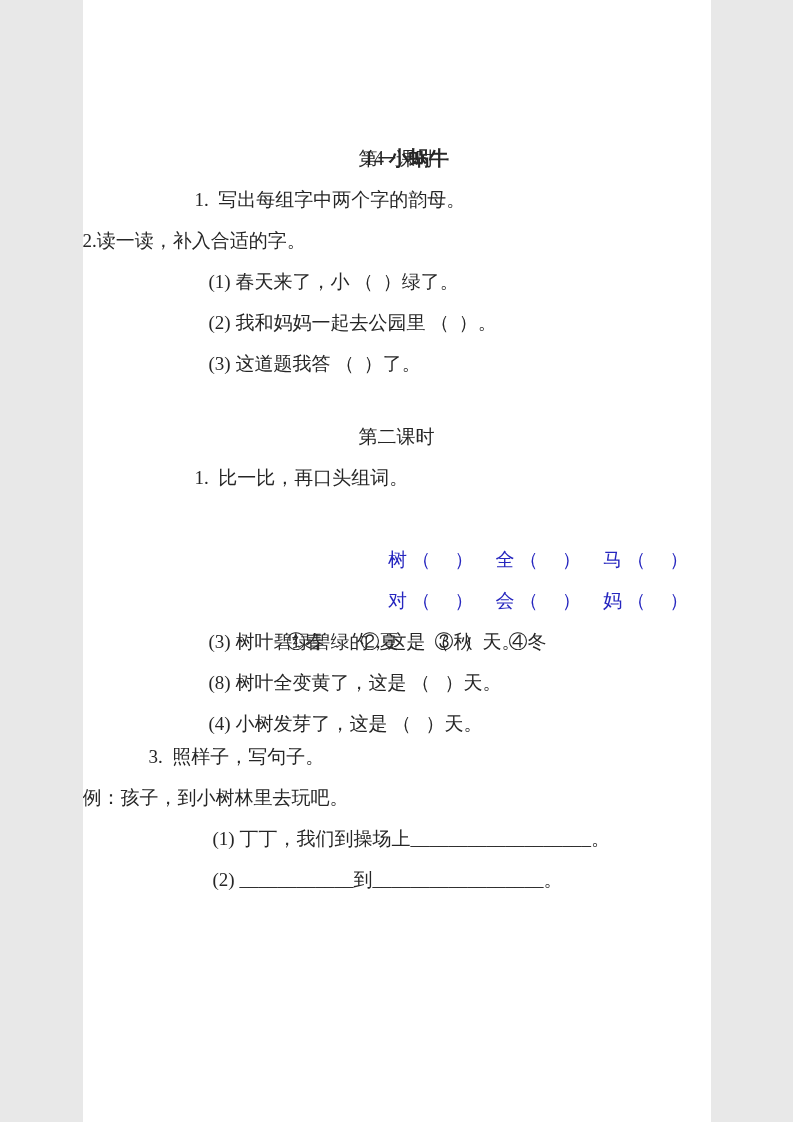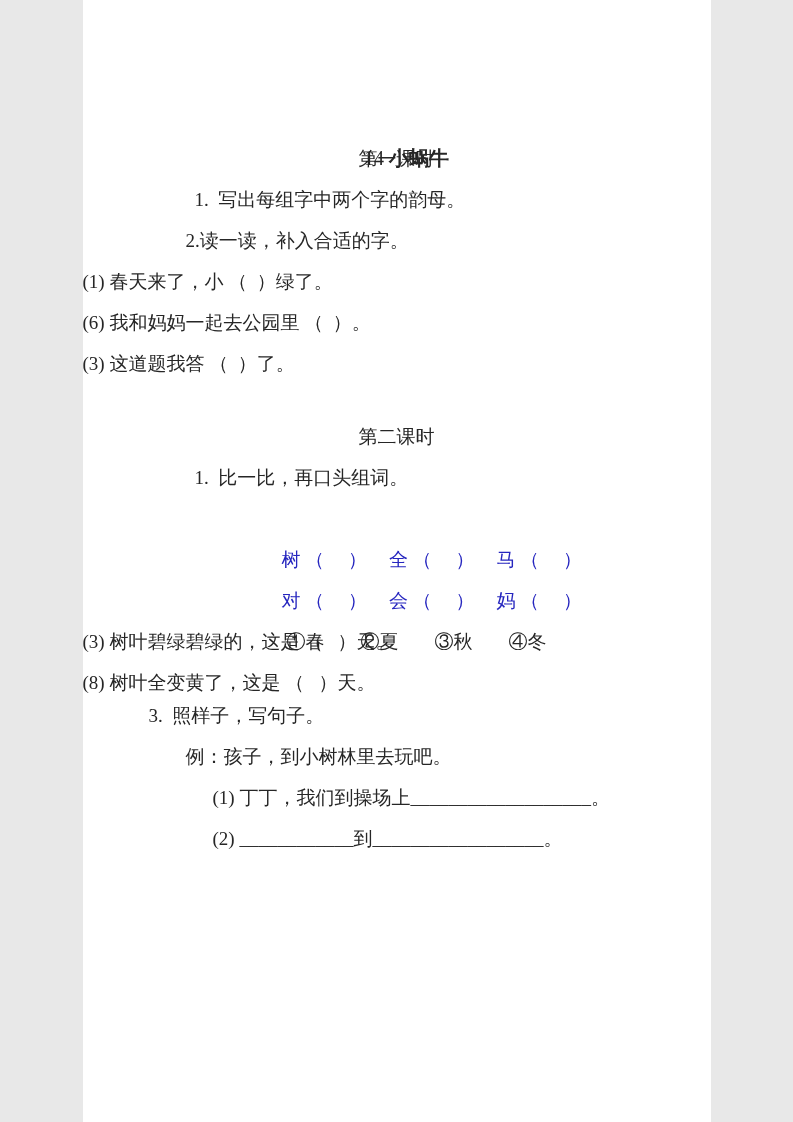--- a/index.html
+++ b/index.html
@@ -26,25 +26,25 @@
     height: 41px;
   }
   .center { text-align: center; }
   .title-line { font-size: 20px; }
   .title-num { font-weight: 400; }
   .title-text { font-weight: 700; }
   .section-gap { margin-top: 32px; }
   .tight { margin-top: -8px; }
   .l-112 { margin-left: 112px; }
   .l-118 { margin-left: 66px; }
-  .l-103 { margin-left: 103px; }
-  .l-126 { }
+  .l-103 { }
+  .l-126 { margin-left: 126px; }
   .l-130 { margin-left: 130px; }
   .l-165 { margin-left: 165px; }
-  .l-180 { margin-left: 180px; }
+  .l-180 { margin-left: 180px; text-align: right; }
   .l-185 { margin-left: 185px; }
   .group { display: inline-block; white-space: pre; }
   .row-q1 .group { margin-right: 46px; }
   .row-blue .group { margin-right: 22px; }
   .row-opts .group { margin-right: 36px; }
   .blue { color: #2626bf; }
 </style>
 </head>
 <body>
 
@@ -55,41 +55,42 @@
   </div>
 
   <div class="line center">第一课时</div>
 
   <div class="line l-112">1.  写出每组字中两个字的韵母。</div>
 
 
   <div class="line l-103">2.读一读，补入合适的字。</div>
 
   <div class="line l-126">(1) 春天来了，小 （  ）绿了。</div>
-  <div class="line l-126">(6) 我和妈妈一起去公园里 （  ）。</div>
+  <div class="line l-126">(2) 我和妈妈一起去公园里 （  ）。</div>
   <div class="line l-126">(3) 这道题我答 （  ）了。</div>
 
   <div class="line center section-gap">第二课时</div>
 
   <div class="line l-112">1.  比一比，再口头组词。</div>
 
   <div class="line l-180 row-blue blue">
     <span class="group">树 （     ）</span><span class="group">全 （     ）</span><span class="group">马 （     ）</span>
   </div>
   <div class="line l-180 row-blue blue">
     <span class="group">对 （     ）</span><span class="group">会 （     ）</span><span class="group">妈 （     ）</span>
   </div>
 
 
   <div class="line l-185 row-opts">
     <span class="group">①春</span><span class="group">②夏</span><span class="group">③秋</span><span class="group">④冬</span>
   </div>
 
   <div class="line l-126">(3) 树叶碧绿碧绿的，这是 （   ）天。</div>
   <div class="line l-126">(8) 树叶全变黄了，这是 （   ）天。</div>
+  <div class="line l-126">(4) 小树发芽了，这是 （   ）天。</div>
 
   <div class="line l-118 tight">3.  照样子，写句子。</div>
   <div class="line l-103">例：孩子，到小树林里去玩吧。</div>
 
   <div class="line l-130">(1) 丁丁，我们到操场上___________________。</div>
   <div class="line l-130">(2) ____________到__________________。</div>
 
 </div>
 
 </body></html>

